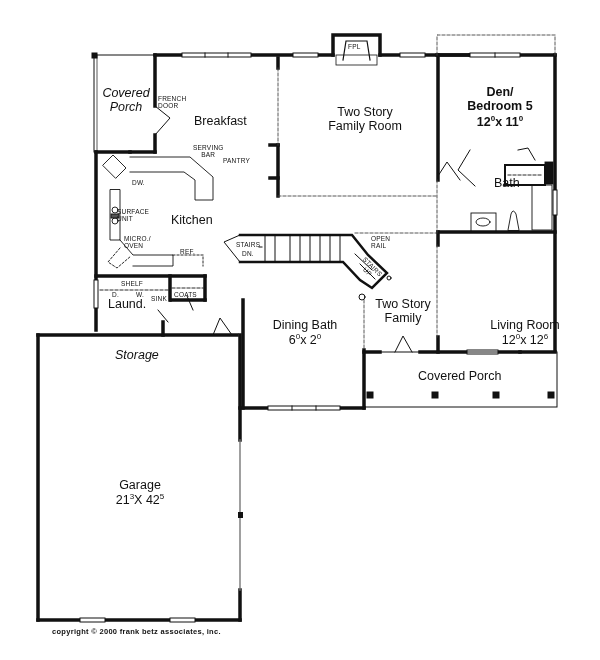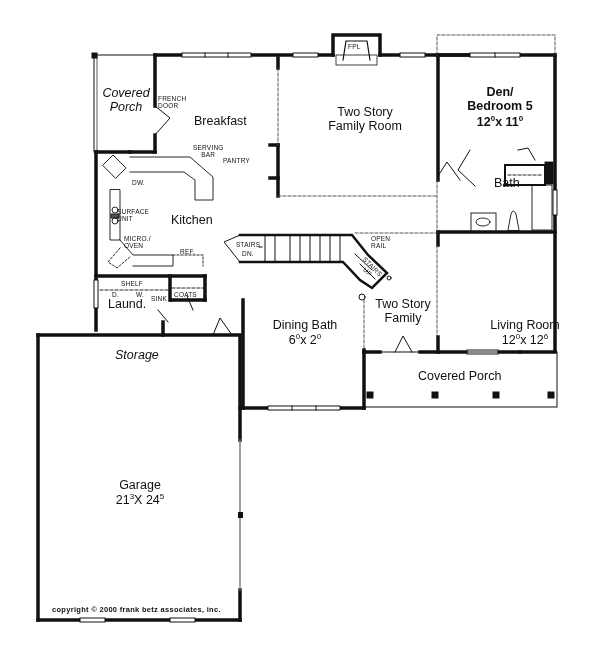--- a/index.html
+++ b/index.html
@@ -204,21 +204,21 @@
   <div class="dim"><span>6</span><sup>0</sup>x <span>2</span><sup>0</sup></div>
 </div>
 <div class="lbl room" style="left:368px;top:297px;width:70px;">
   <div>Two Story</div>
   <div>Family</div>
 </div>
 <div class="lbl room" style="left:108px;top:297px;">Laund.</div>
 <div class="lbl room" style="left:115px;top:348px;font-style:italic;">Storage</div>
 <div class="lbl room" style="left:100px;top:478px;width:80px;">
   <div>Garage</div>
-  <div class="dim"><span>21</span><sup>3</sup><span>X</span> <span>24</span><sup>5</sup></div>
+  <div class="dim"><span>21</span><sup>3</sup><span>X</span> <span>42</span><sup>5</sup></div>
 </div>
 <div class="lbl room" style="left:418px;top:369px;">Covered Porch</div>
 
 <div class="lbl small" style="left:158px;top:95px;text-align:left;">
   <div>FRENCH</div>
   <div>DOOR</div>
 </div>
 <div class="lbl small" style="left:193px;top:144px;">
   <div>SERVING</div>
   <div>BAR</div>
@@ -246,13 +246,13 @@
 <div class="lbl small" style="left:371px;top:235px;text-align:left;">
   <div>OPEN</div>
   <div>RAIL</div>
 </div>
 <div class="lbl small" style="left:121px;top:280px;">SHELF</div>
 <div class="lbl small" style="left:112px;top:291px;">D.</div>
 <div class="lbl small" style="left:136px;top:291px;">W.</div>
 <div class="lbl small" style="left:151px;top:295px;">SINK</div>
 <div class="lbl small" style="left:174px;top:291px;">COATS</div>
 
-<div class="lbl copy" style="left:52px;top:606px;">copyright © 2000 frank betz associates, inc.</div>
+<div class="lbl copy" style="left:52px;top:628px;">copyright © 2000 frank betz associates, inc.</div>
 
 </body></html>

